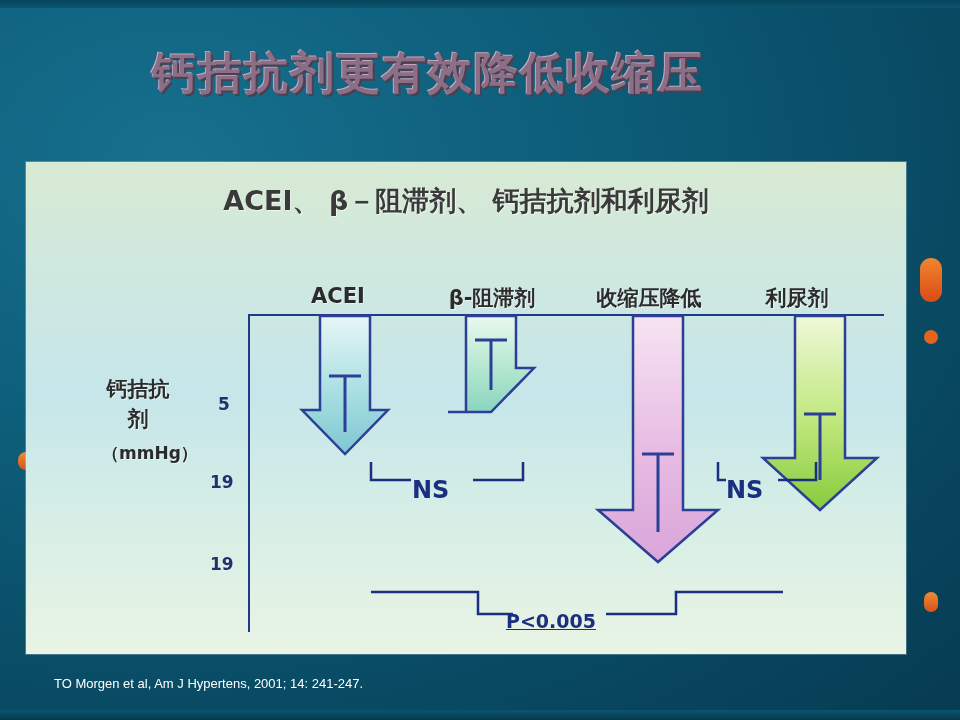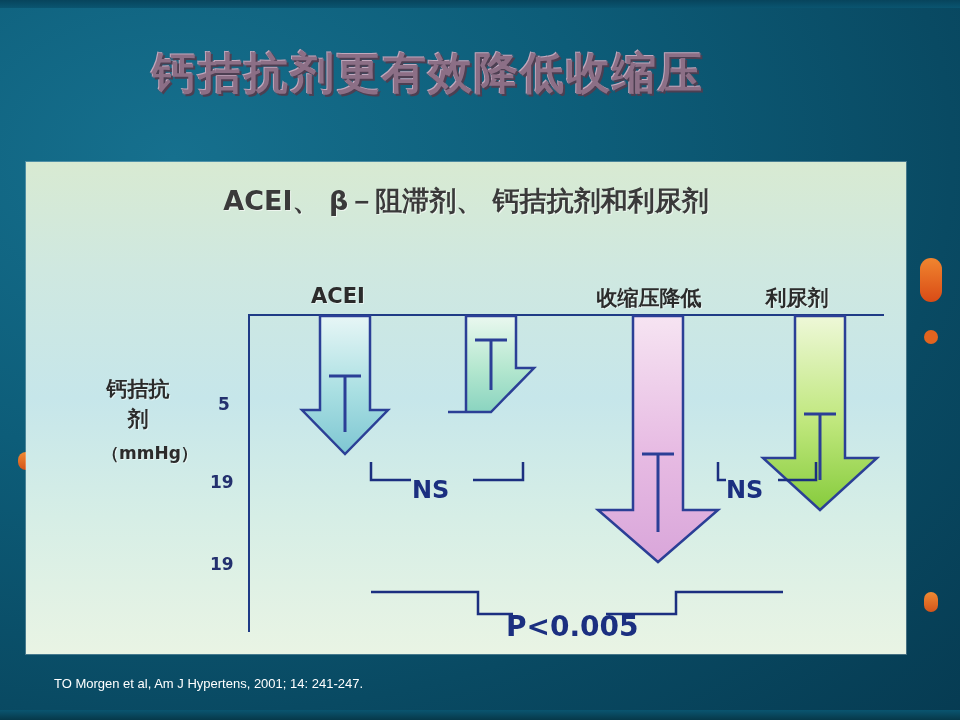--- a/index.html
+++ b/index.html
@@ -104,20 +104,21 @@
   <div class="deco deco-3"></div>
   <div class="deco-left"></div>
 
   <div class="figure">
 
     <div class="fig-title">
       <span>ACEI、  β－阻滞剂、 钙拮抗剂和利尿剂</span>
     </div>
 
     <div class="drug-label" style="left:252px;width:120px;">ACEI</div>
+    <div class="drug-label" style="left:386px;width:160px;">β-阻滞剂</div>
     <div class="drug-label" style="left:548px;width:150px;">收缩压降低</div>
     <div class="drug-label" style="left:706px;width:130px;">利尿剂</div>
 
     <div class="ylabel">
       <span>钙拮抗剂</span>
       <span class="unit">（mmHg）</span>
     </div>
 
     <div class="ytick" style="left:192px;top:232px;">5</div>
     <div class="ytick" style="left:184px;top:310px;">19</div>
@@ -182,19 +183,19 @@
         <path d="M692,300 L692,318 L700,318 M752,318 L790,318 L790,300" fill="none" stroke="#1b2f80" stroke-width="2.5"></path>
       </g>
 
       <g>
         <path d="M345,430 L452,430 L452,452 L487,452 M580,452 L650,452 L650,430 L757,430" fill="none" stroke="#1b2f80" stroke-width="2.5"></path>
       </g>
     </svg>
 
     <div class="sig" style="left:386px;top:302px;font-size:24px;">NS</div>
     <div class="sig" style="left:700px;top:302px;font-size:24px;">NS</div>
-    <div class="sig" style="left:480px;top:436px;font-size:28px;">P&lt;0.005</div>
+    <div class="sig" style="left:480px;top:436px;font-size:19px;text-decoration:underline;">P&lt;0.005</div>
 
   </div>
 
   <div class="citation">TO Morgen et al, Am J Hypertens, 2001; 14: 241-247.</div>
 
 </div>
 
 </body></html>

